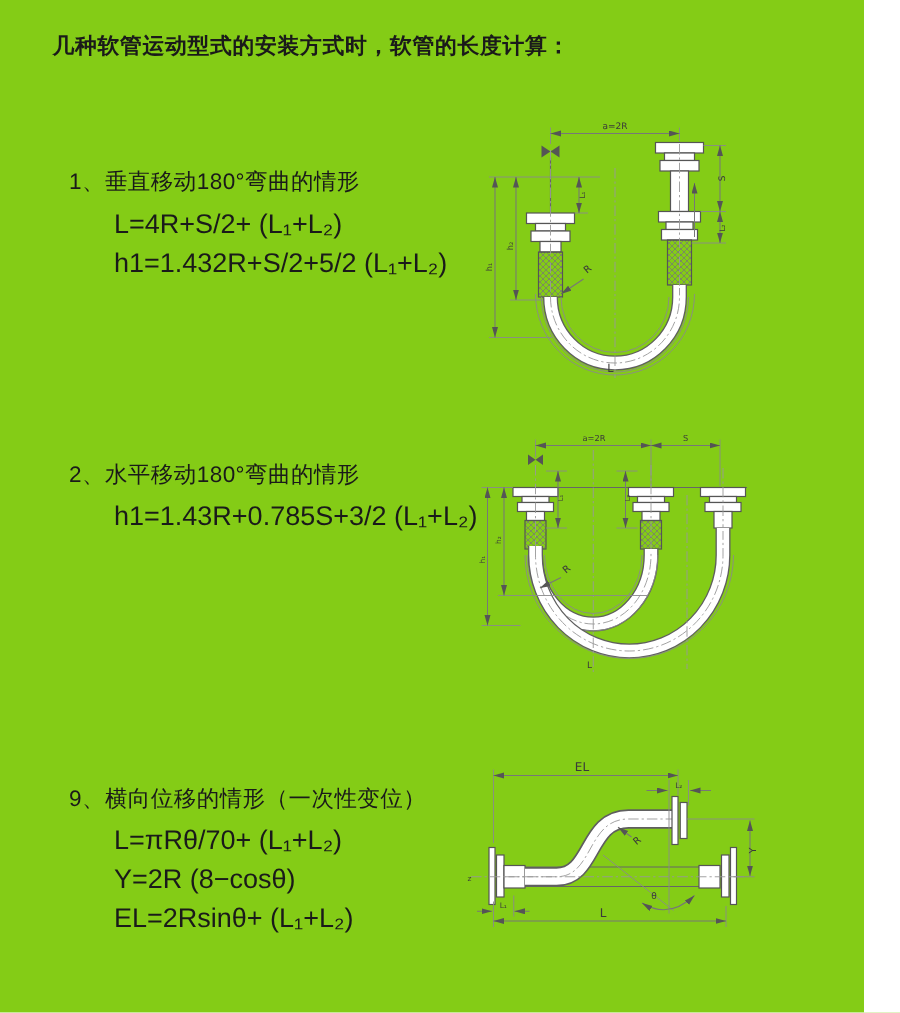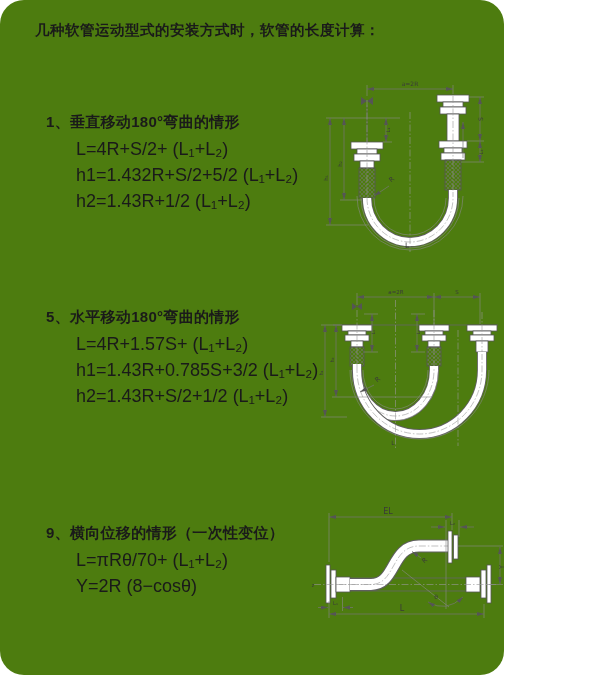--- a/index.html
+++ b/index.html
@@ -1,20 +1,20 @@
 <!DOCTYPE html>
 <html><head>
 <meta charset="utf-8">
 <style>
   html,body{margin:0;padding:0;background:#fff;}
-  .page{position:relative;width:504px;height:675px;background:#4d7c0f;overflow:hidden;
-        font-family:"Liberation Sans","DejaVu Sans",sans-serif;color:#1a1a1a;border-radius:24px;}
+  .page{position:relative;width:576px;height:675px;background:#84cc16;overflow:hidden;
+        font-family:"Liberation Sans","DejaVu Sans",sans-serif;color:#1a1a1a;}
   .title{position:absolute;left:35px;top:21px;font-size:14.5px;font-weight:bold;letter-spacing:.5px;}
   .section{position:absolute;left:46px;}
-  .heading{font-size:15px;font-weight:bold;height:20px;line-height:20px;letter-spacing:.3px;}
+  .heading{font-size:15px;font-weight:normal;height:20px;line-height:20px;letter-spacing:.3px;}
   .formulas{margin:4px 0 0 30px;}
   .formula{height:26px;line-height:26px;font-size:18px;white-space:pre;}
   svg{position:absolute;overflow:visible;}
   .dim{stroke:#777;stroke-width:.7;fill:none;}
   .thin{stroke:#8a8a8a;stroke-width:.6;fill:none;}
   .edge{stroke:#666;stroke-width:.8;fill:none;}
   .cl{stroke:#999;stroke-width:.6;fill:none;stroke-dasharray:7 2 1.5 2;}
   .fit{fill:#fff;stroke:#555;stroke-width:.8;}
   .tube{stroke:#5f5f5f;fill:none;stroke-width:10;}
   .tubew{stroke:#fff;fill:none;stroke-width:8.2;}
@@ -27,38 +27,36 @@
 
 <div class="page">
 
   <div class="title">几种软管运动型式的安装方式时，软管的长度计算：</div>
 
   <div class="section" style="top:112px">
     <div class="heading">1、垂直移动180°弯曲的情形</div>
     <div class="formulas">
       <div class="formula">L=4R+S/2+ (L₁+L₂)</div>
       <div class="formula">h1=1.432R+S/2+5/2 (L₁+L₂)</div>
-      <div class="formula">h2=1.43R+1/2 (L₁+L₂)</div>
     </div>
   </div>
 
   <div class="section" style="top:307px">
-    <div class="heading">5、水平移动180°弯曲的情形</div>
+    <div class="heading">2、水平移动180°弯曲的情形</div>
     <div class="formulas">
-      <div class="formula">L=4R+1.57S+ (L₁+L₂)</div>
       <div class="formula">h1=1.43R+0.785S+3/2 (L₁+L₂)</div>
-      <div class="formula">h2=1.43R+S/2+1/2 (L₁+L₂)</div>
     </div>
   </div>
 
   <div class="section" style="top:523px">
     <div class="heading">9、横向位移的情形（一次性变位）</div>
     <div class="formulas">
       <div class="formula">L=πRθ/70+ (L₁+L₂)</div>
       <div class="formula">Y=2R (8−cosθ)</div>
+      <div class="formula">EL=2Rsinθ+ (L₁+L₂)</div>
     </div>
   </div>
 
   <svg style="left:312px;top:75px" width="246" height="183" viewBox="312 75 246 183">
     <defs>
       <marker id="ar1" markerWidth="8" markerHeight="5" refX="7" refY="2" orient="auto-start-reverse" markerUnits="userSpaceOnUse">
         <path d="M0,0 L7,2 L0,4 Z" fill="#555"></path>
       </marker>
       <pattern id="ht1" patternUnits="userSpaceOnUse" width="4" height="4">
         <path d="M0,0 L4,4 M4,0 L0,4" stroke="#777" stroke-width=".5"></path>

